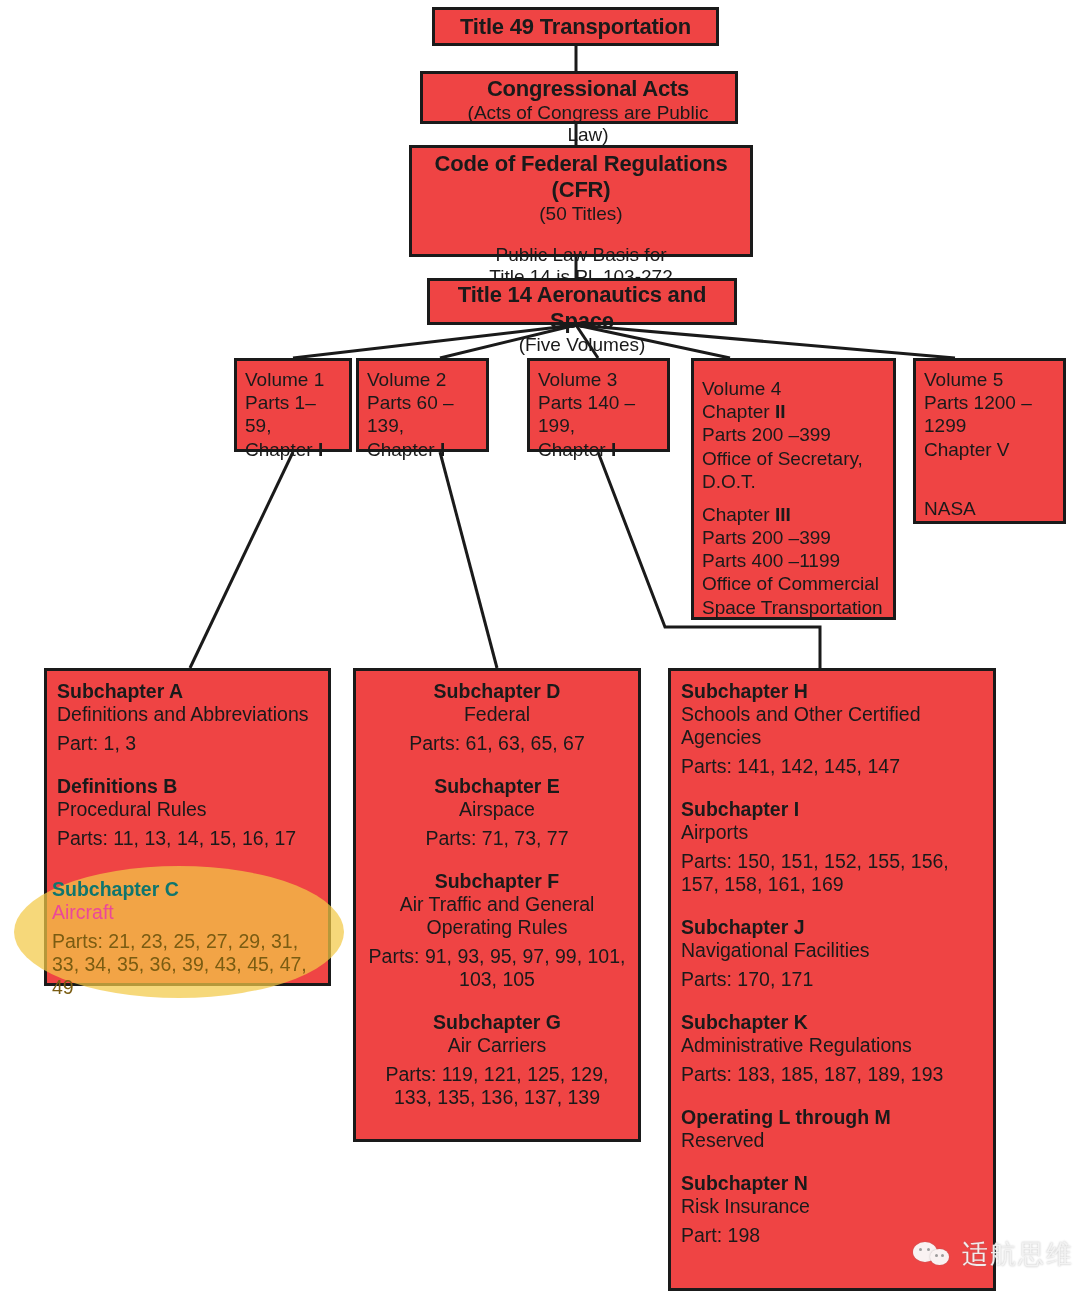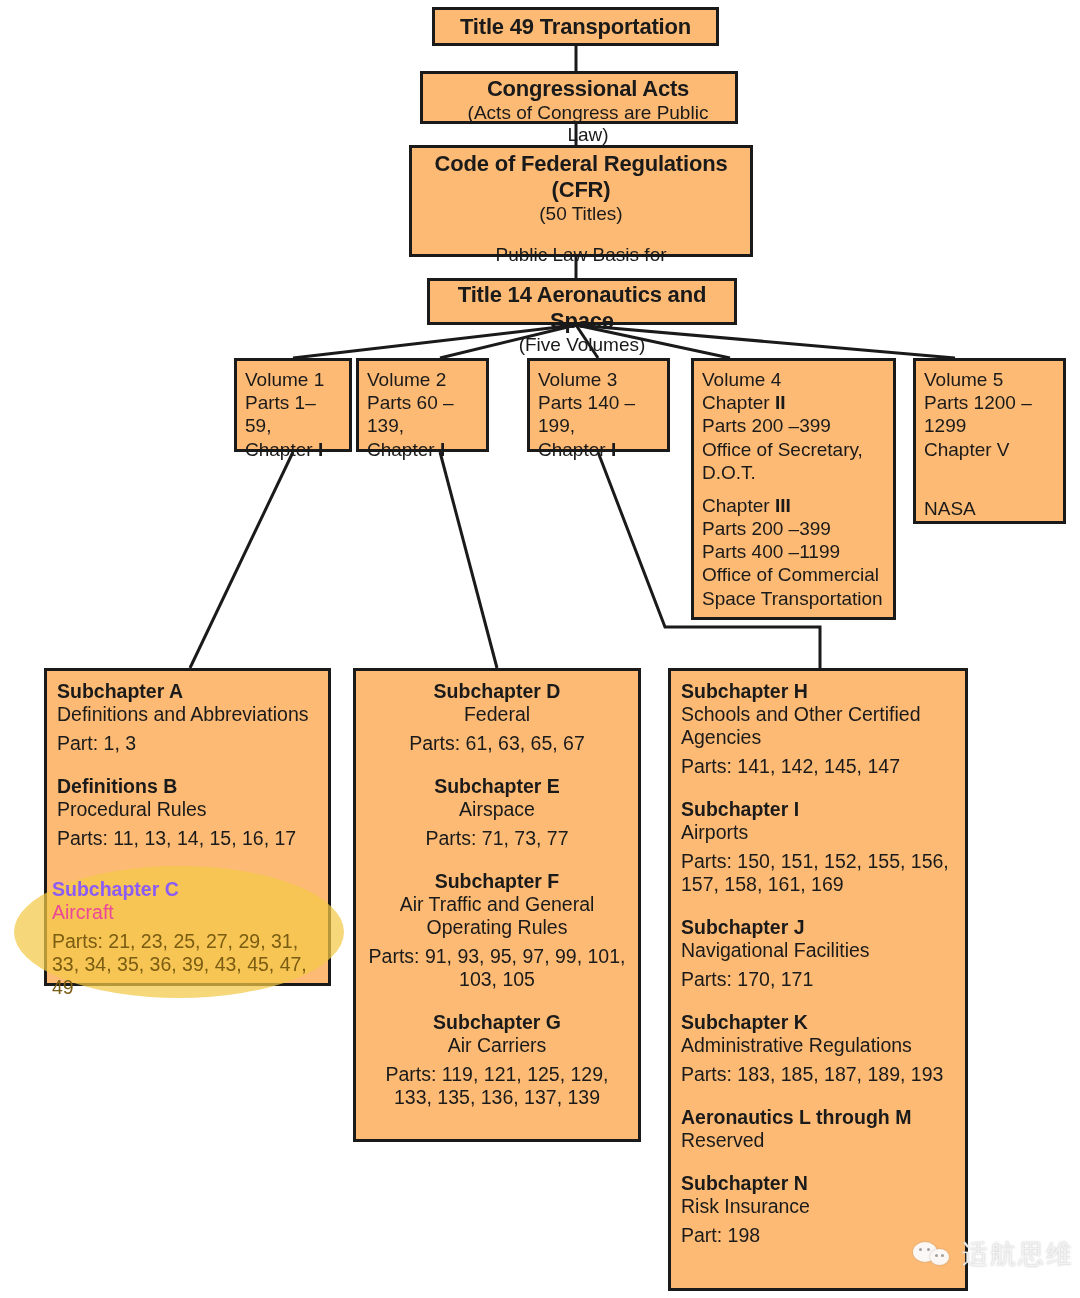--- a/index.html
+++ b/index.html
@@ -21,21 +21,21 @@
   }
   svg.lines {
     position: absolute;
     left: 0; top: 0;
     width: 1080px;
     height: 1298px;
     pointer-events: none;
   }
   .box {
     position: absolute;
-    background: #fdba74;
+    background: #ef4444;
     border: 3px solid #1a1a1a;
     box-sizing: border-box;
     z-index: 3;
   }
   .box .inner {
     padding: 4px 8px;
   }
   .ttl {
     font-weight: bold;
     font-size: 22px;
@@ -82,21 +82,21 @@
     pointer-events: none;
   }
   #highlighted-text {
     position: absolute;
     left: 52px;
     top: 878px;
     width: 270px;
     z-index: 7;
     color: #7a5c12;
   }
-  #highlighted-text .schead { color: #8b5cf6; }
+  #highlighted-text .schead { color: #0f766e; }
   #highlighted-text .scname { color: #ec4899; }
   #highlighted-text .scparts { color: #7a5c12; }
 
   
   #watermark {
     position: absolute;
     right: 6px;
     bottom: 26px;
     display: flex;
     align-items: center;
@@ -174,20 +174,21 @@
       <div class="ttl">Congressional Acts</div>
       <div class="sub">(Acts of Congress are Public Law)</div>
     </div>
   </div>
 
   <div class="box" style="left:409px; top:145px; width:344px; height:112px;">
     <div class="inner" style="padding-top:3px;">
       <div class="ttl">Code of Federal Regulations (CFR)</div>
       <div class="sub">(50 Titles)</div>
       <div class="sub" style="margin-top:19px;">Public Law Basis for</div>
+      <div class="sub">Title 14 is PL 103-272</div>
     </div>
   </div>
 
   <div class="box" style="left:427px; top:278px; width:310px; height:47px;">
     <div class="inner" style="padding-top:1px;">
       <div class="ttl">Title 14 Aeronautics and Space</div>
       <div class="sub">(Five Volumes)</div>
     </div>
   </div>
 
@@ -209,21 +210,21 @@
 
   <div class="box" style="left:527px; top:358px; width:143px; height:94px;">
     <div class="inner vol" style="padding-top:7px;">
       <div>Volume 3</div>
       <div>Parts 140 –199,</div>
       <div><span>Chapter </span><span class="b">I</span></div>
     </div>
   </div>
 
   <div class="box" style="left:691px; top:358px; width:205px; height:262px;">
-    <div class="inner vol" style="padding-top:7px;">
+    <div class="inner vol" style="padding-top:16px;">
       <div>Volume 4</div>
       <div><span>Chapter </span><span class="b">II</span></div>
       <div>Parts 200 –399</div>
       <div>Office of Secretary,</div>
       <div>D.O.T.</div>
       <div style="margin-top:10px;"><span>Chapter </span><span class="b">III</span></div>
       <div>Parts 200 –399</div>
       <div>Parts 400 –1199</div>
       <div>Office of Commercial</div>
       <div>Space Transportation</div>
@@ -294,21 +295,21 @@
 
       <div class="scblock">
         <div class="schead">Subchapter G</div>
         <div class="scname">Air Carriers</div>
         <div class="scparts">Parts: 119, 121, 125, 129, 133, 135, 136, 137, 139</div>
       </div>
 
     </div>
   </div>
 
-  <div class="box" style="left:668px; top:668px; width:300px; height:623px;">
+  <div class="box" style="left:668px; top:668px; width:328px; height:623px;">
     <div class="inner" style="padding:9px 10px;">
 
       <div class="scblock">
         <div class="schead">Subchapter H</div>
         <div class="scname">Schools and Other Certified Agencies</div>
         <div class="scparts">Parts: 141, 142, 145, 147</div>
       </div>
 
       <div class="scblock">
         <div class="schead">Subchapter I</div>
@@ -322,21 +323,21 @@
         <div class="scparts">Parts: 170, 171</div>
       </div>
 
       <div class="scblock">
         <div class="schead">Subchapter K</div>
         <div class="scname">Administrative Regulations</div>
         <div class="scparts">Parts: 183, 185, 187, 189, 193</div>
       </div>
 
       <div class="scblock">
-        <div class="schead">Aeronautics L through M</div>
+        <div class="schead">Operating L through M</div>
         <div class="scname">Reserved</div>
       </div>
 
       <div class="scblock">
         <div class="schead">Subchapter N</div>
         <div class="scname">Risk Insurance</div>
         <div class="scparts">Part: 198</div>
       </div>
 
     </div>

